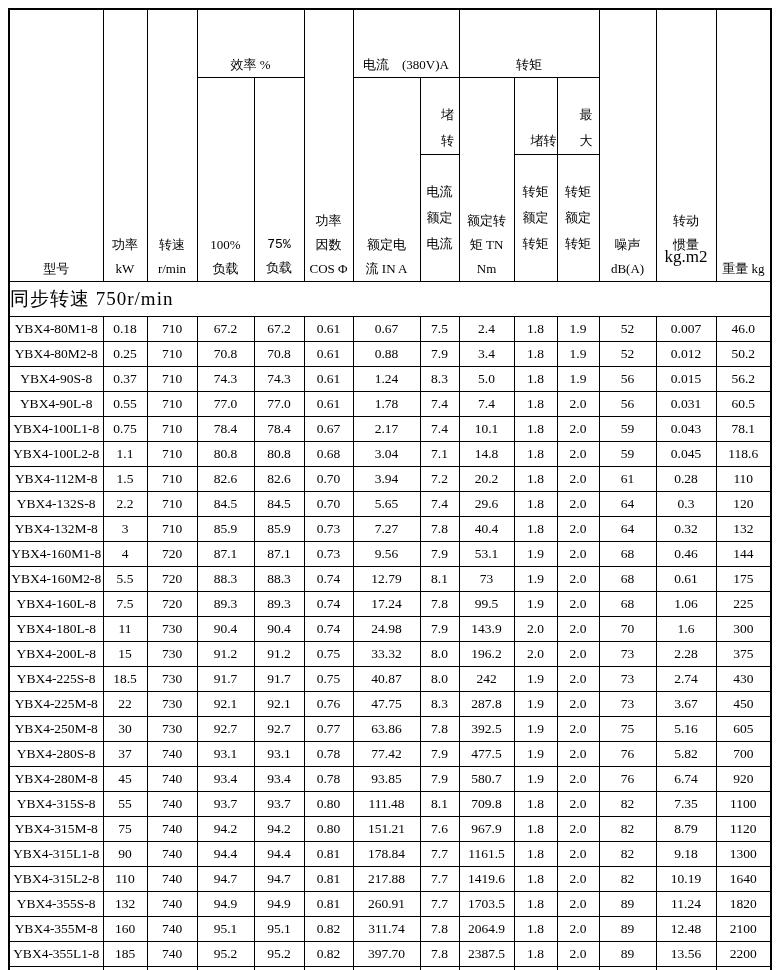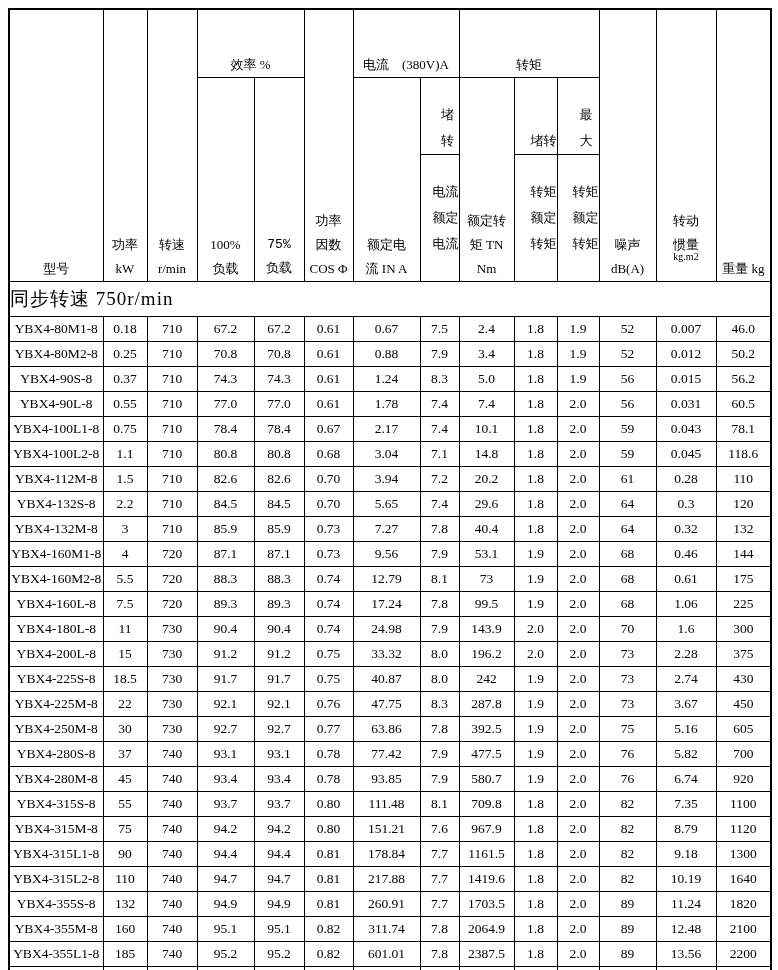--- a/index.html
+++ b/index.html
@@ -27,25 +27,25 @@
   .h-pb { padding-bottom:10px; }
   .h-left { text-align:left; padding-left:10px; padding-bottom:2px; }
   .h-top { vertical-align:top; padding-top:4px; }
   .h-load100 { vertical-align:top; text-align:left; padding:6px 0 0 8px;margin-left:45px; }
   .h-load75 { vertical-align:bottom; text-align:left; padding:0 0 16px 8px;font-family:Liberation Mono, monospace; }
   .h-ratedcur { vertical-align:bottom; text-align:left; padding:0 0 8px 8px; }
   .h-ratedtq { vertical-align:bottom; text-align:left; padding:0 0 8px 5px;margin-left:32px; }
   .h-noise { vertical-align:bottom; padding-bottom:14px; }
   .h-weight { vertical-align:bottom; padding-bottom:12px; }
   th.h-inertia { position:relative; vertical-align:top; padding-top:16px; }
-  .h-inertia .unit { position:absolute; left:0; right:0; bottom:12px; text-align:center; font-size:10px; }
+  .h-inertia .unit { position:absolute; left:0; right:0; bottom:12px; text-align:center; font-size:17px; }
   
   th.frac { vertical-align:top; }
   .frac .fr-top { line-height:26px; border-bottom:1px solid #000; text-align:center;padding-left:16px; }
-  .frac .fr-rest { line-height:26px; text-align:right; white-space:pre-line; }
+  .frac .fr-rest { line-height:26px; text-align:center; white-space:pre-line; }
   
   td.banner { height:34px; text-align:left; font-size:19px; letter-spacing:1px; }
   
   tbody.data td { height:24px; text-align:center; font-size:13.5px; }
   
   td.notes { height:62px; vertical-align:top; text-align:left; padding:3px 6px 0 4px; }
   .notes .ln { font-size:14.5px; line-height:21px; white-space:nowrap; }
   .notes .ln.indent { padding-left:26px; }
 </style>
 </head>
@@ -526,21 +526,21 @@
           <td>12.48</td>
           <td>2100</td>
         </tr>
         <tr>
           <td>YBX4-355L1-8</td>
           <td>185</td>
           <td>740</td>
           <td>95.2</td>
           <td>95.2</td>
           <td>0.82</td>
-          <td>601.01</td>
+          <td>397.70</td>
           <td>7.8</td>
           <td>2387.5</td>
           <td>1.8</td>
           <td>2.0</td>
           <td>89</td>
           <td>13.56</td>
           <td>2200</td>
         </tr>
         <tr>
           <td>YBX4-355L2-8</td>

